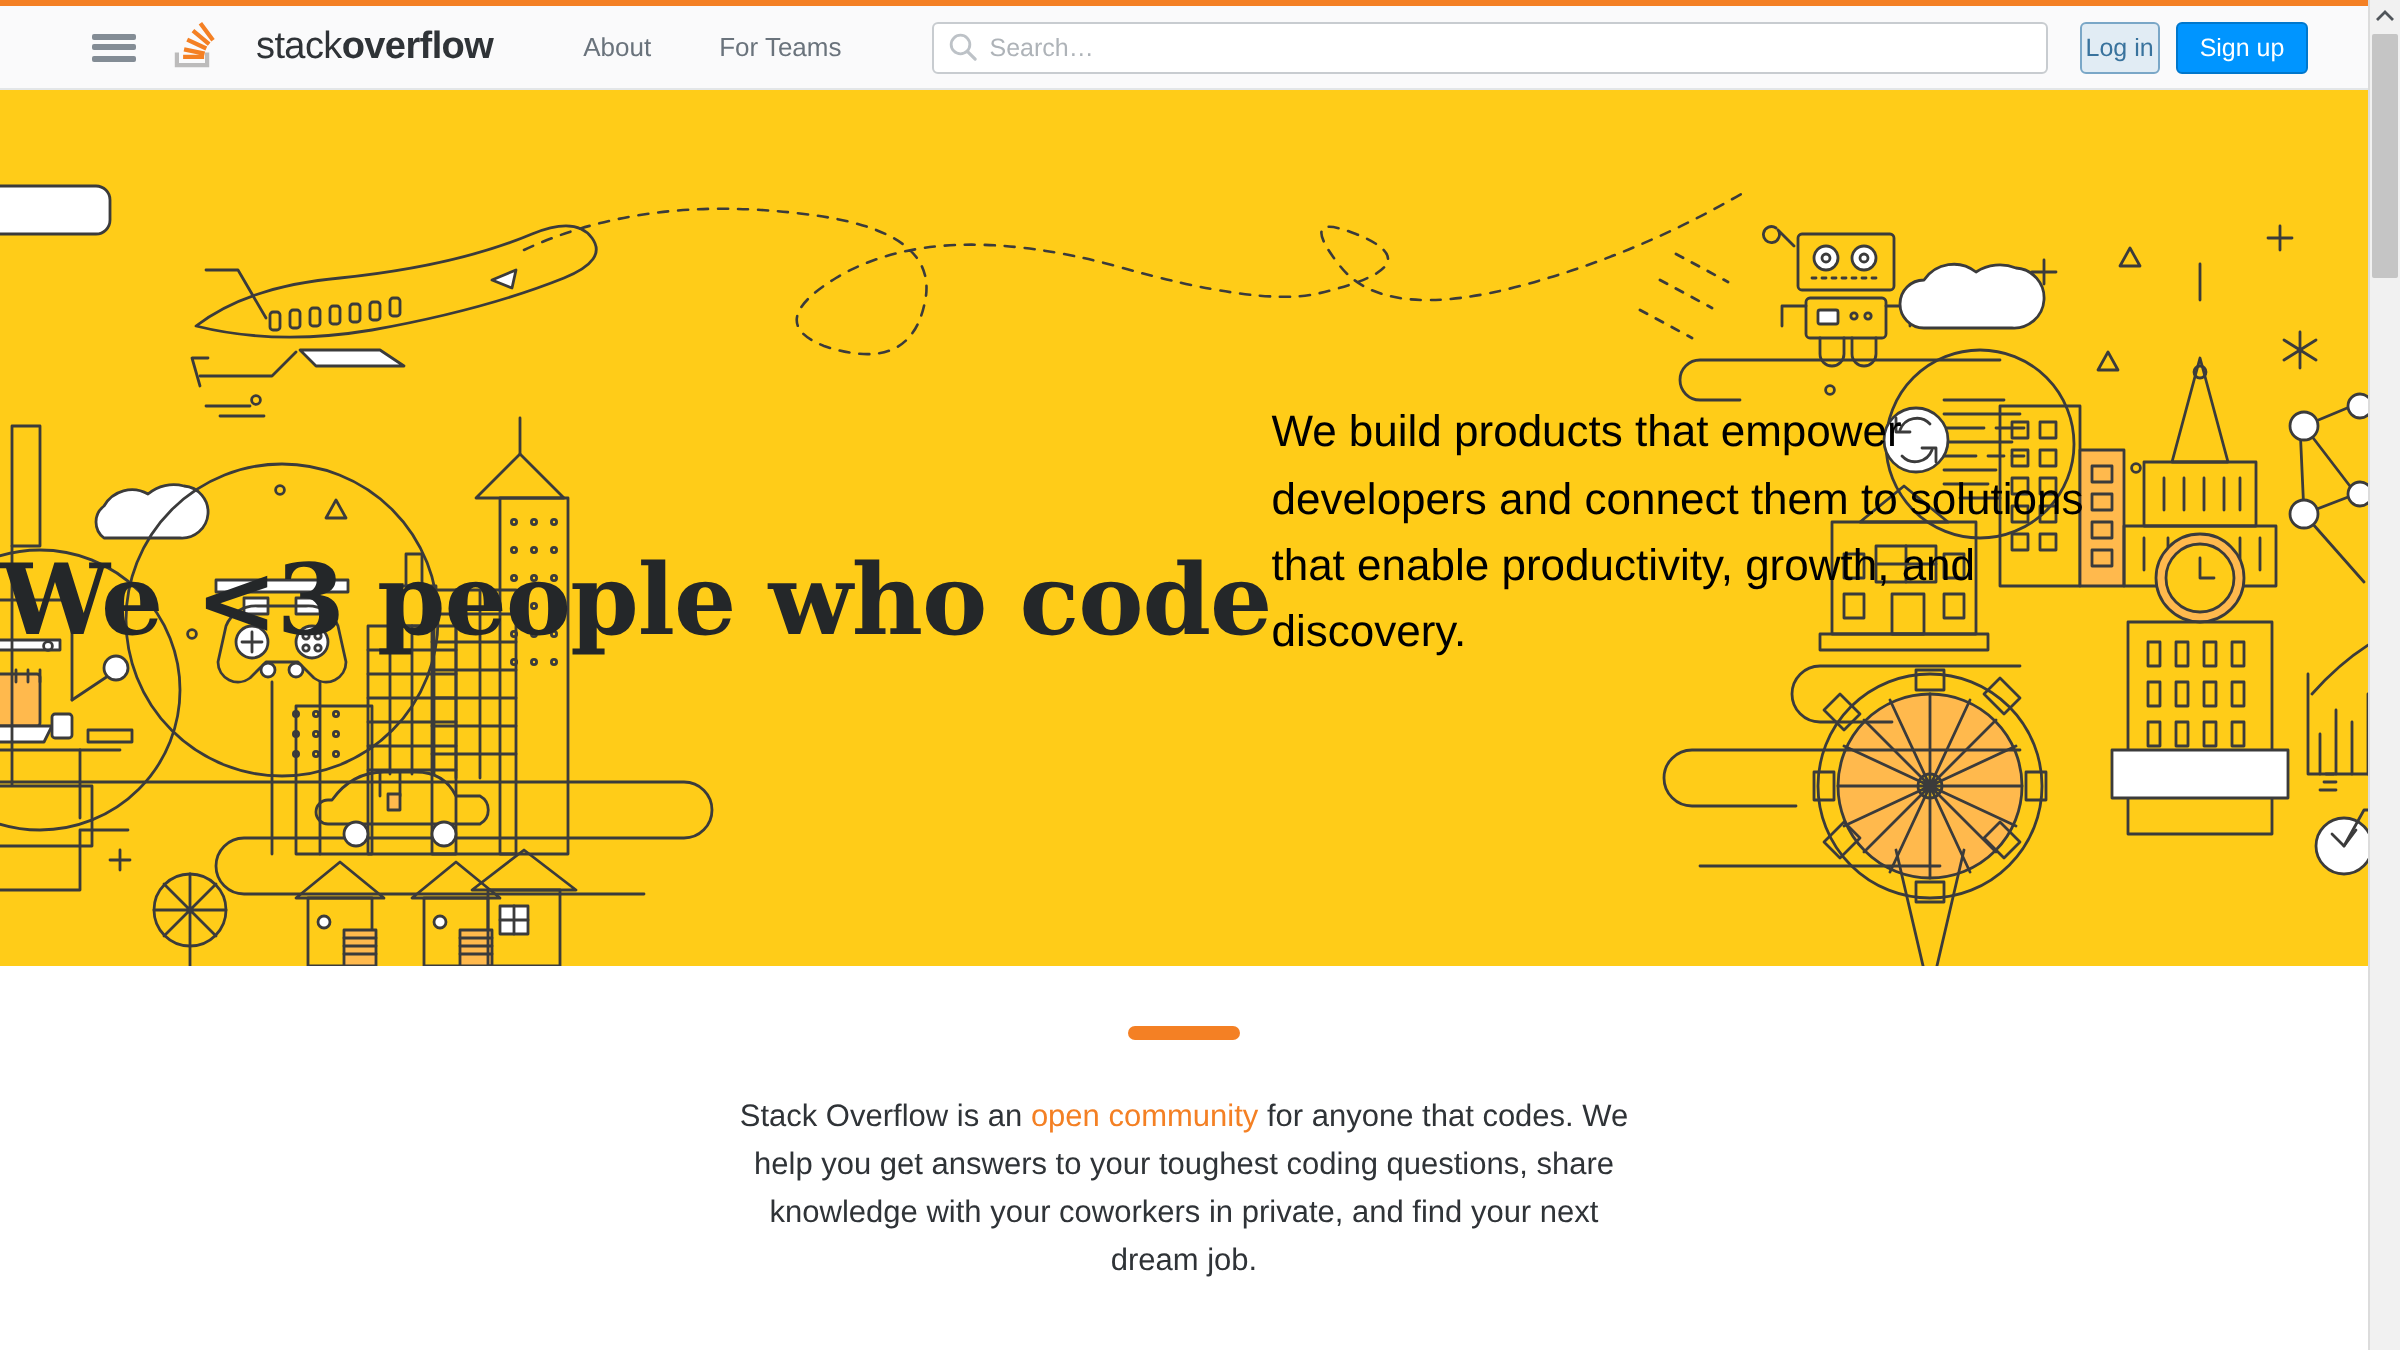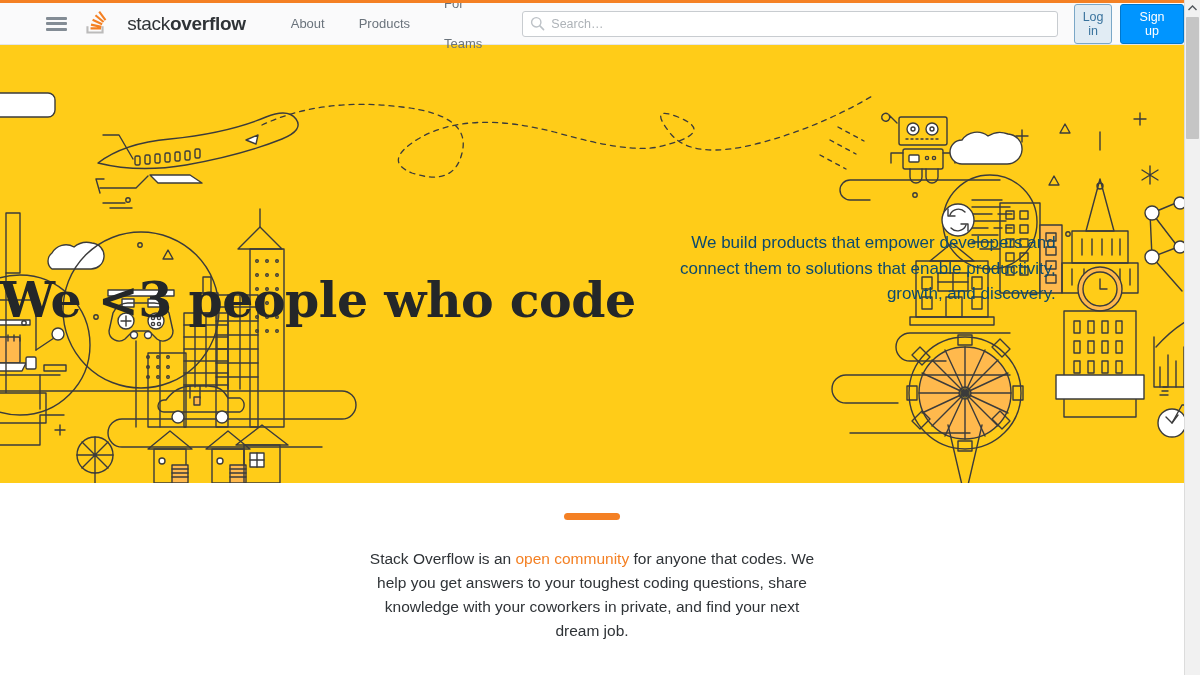--- a/index.html
+++ b/index.html
@@ -51,21 +51,21 @@
   .logo-text { font-size: 19px; color: #2f3337; letter-spacing: -0.3px; line-height:1; }
   .logo-text .b { font-weight: 700; }
 
   .nav { display: flex; align-items: center; margin-left: 28px; }
   .nav a {
     color: #6a737c; font-size: 13px; text-decoration: none;
     padding: 0 17px; line-height: 40px; cursor: pointer;
   }
 
   .search-wrap {
-    position: relative; margin-left: 10px; width: 558px; height: 26px;
+    position: relative; margin-left: 28px; width: 558px; height: 26px;
   }
   .search-input {
     width: 100%; height: 26px; border: 1px solid #c8ccd0; border-radius: 3px;
     background: #fff; padding: 0 8px 0 28px; font-size: 12.5px;
     color: #3b4045; font-family: "Liberation Sans", sans-serif; outline: none;
   }
   .search-input::placeholder { color: #aeb3b8; }
   .search-icon {
     position: absolute; left: 8px; top: 5px; width: 15px; height: 15px;
     pointer-events: none;
@@ -92,22 +92,22 @@
   .hero-inner {
     position: relative; z-index: 5; width: 100%; height: 100%;
     display: flex; align-items: center;
   }
   .hero-title {
     font-family: "DejaVu Serif", serif; font-weight: 700;
     font-size: 49px; color: #242729; margin-top: 105px; letter-spacing: -0.5px;
     line-height: 1;
   }
   .hero-sub {
-    margin-top: 26px; text-align: right; font-size: 17px;
-    color: #0c4a6e; line-height: 1.52; max-width: 420px;
+    margin-top: 26px; text-align: left; font-size: 22px;
+    color: #000000; line-height: 1.52; max-width: 420px;
   }
   .hero-btns { margin-top: 28px; display: flex; gap: 11px; }
   .btn-dev {
     background: #ffffff; color: #f48024; border: 1px solid #ffffff;
     font-size: 13px; padding: 11px 21px; border-radius: 3px; cursor: pointer;
     font-family: "Liberation Sans", sans-serif;
   }
   .btn-biz {
     background: #ef8236; color: #ffffff; border: 1px solid #ef8236;
     font-size: 13px; padding: 11px 21px; border-radius: 3px; cursor: pointer;
@@ -153,21 +153,20 @@
         <svg width="24" height="26" viewBox="0 0 24 26">
           <path d="M18.5 20.5v-5.2h2.1V22.6H3.4v-7.3h2.1v5.2z" fill="#bcbbbb"></path>
           <path d="M7.8 14.7l10.3 2.2.45-2.1-10.3-2.2zM9.15 9.8l9.55 4.45.9-1.95-9.55-4.47zM11.8 5.1l8.1 6.75 1.35-1.6-8.1-6.75zM17.05 0l-1.7 1.27 6.3 8.45 1.7-1.27zM7.55 18.45h10.5v-2.1H7.55z" fill="#f48024"></path>
         </svg>
       </span>
       <span class="logo-text"><span>stack</span><span class="b">overflow</span></span>
     </div>
 
     <nav class="nav">
       <a>About</a>
-      <a>Products</a>
       <a>For Teams</a>
     </nav>
 
     <div class="search-wrap">
       <span class="search-icon">
         <svg width="15" height="15" viewBox="0 0 18 18">
           <circle cx="7.5" cy="7.5" r="5.6" fill="none" stroke="#bdc2c7" stroke-width="1.7"></circle>
           <line x1="11.6" y1="11.6" x2="16.3" y2="16.3" stroke="#bdc2c7" stroke-width="1.9" stroke-linecap="round"></line>
         </svg>
       </span>

